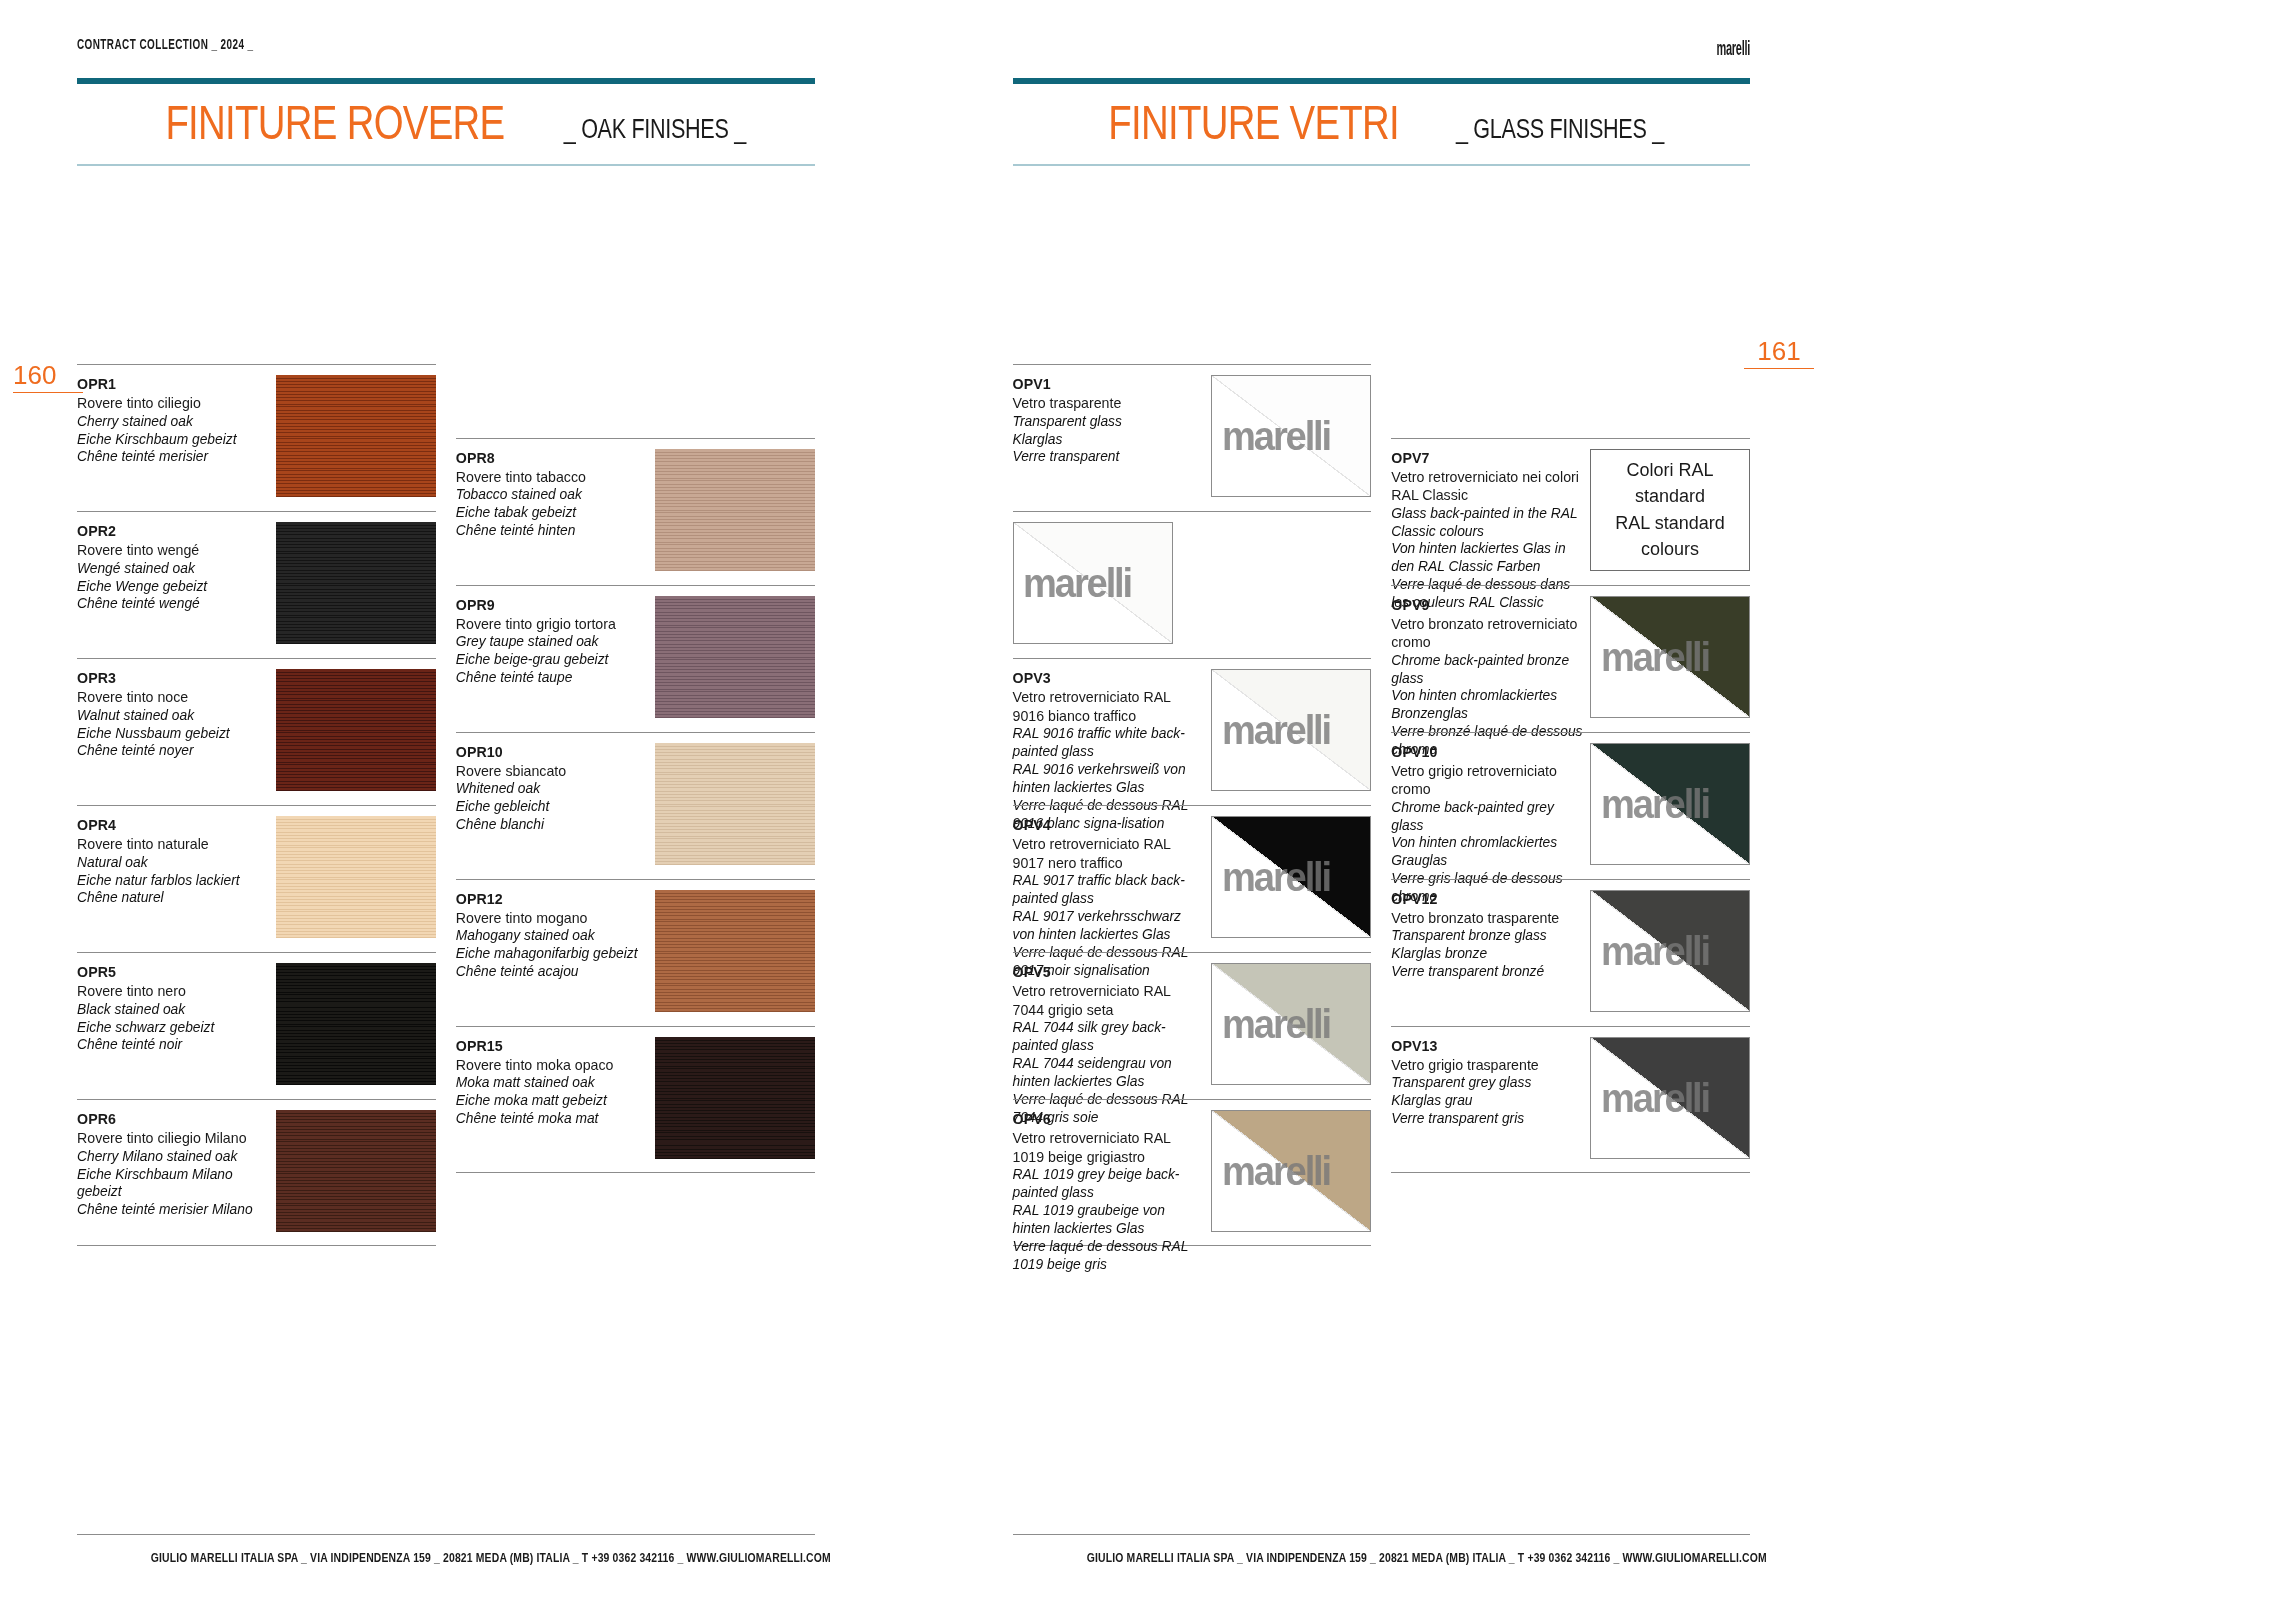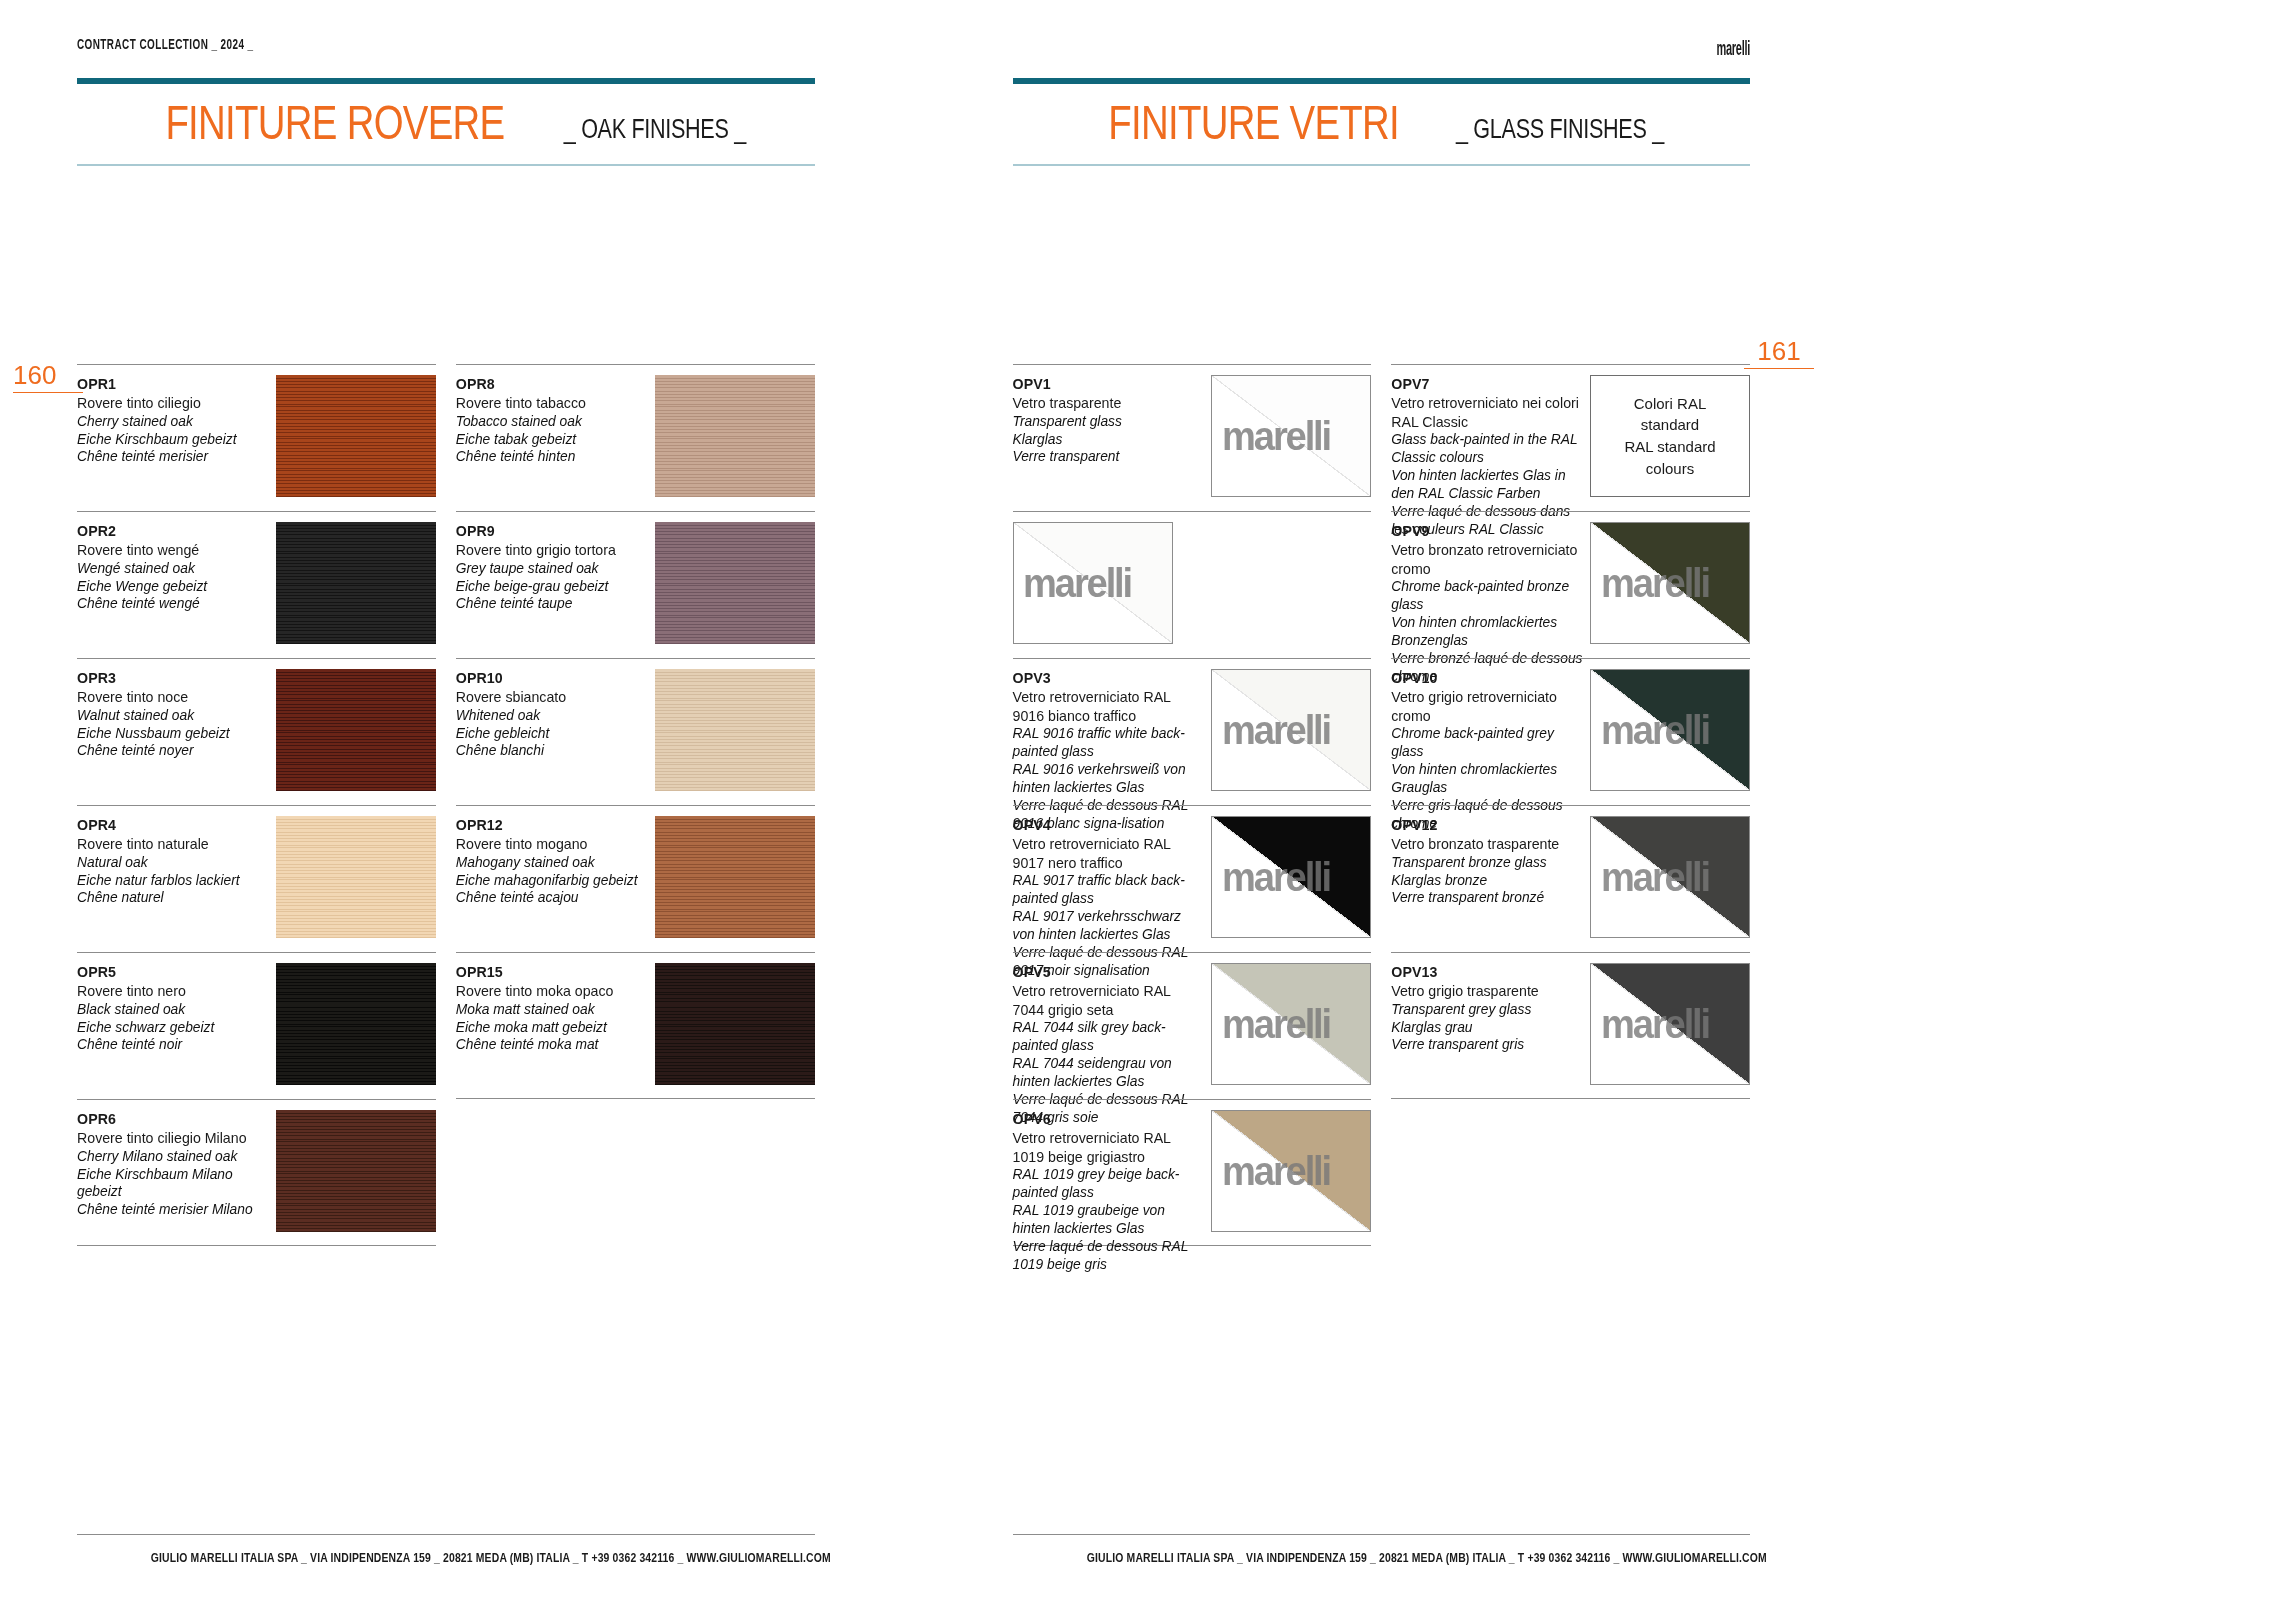--- a/index.html
+++ b/index.html
@@ -48,21 +48,21 @@
     position:absolute;top:338px;font-size:26px;color:#ef6c1f;
     letter-spacing:0px;line-height:1;
   }
   .pagenum .pn-rule{height:1.8px;background:#ef6c1f;margin-top:3.7px;}
   .pn-left{left:13px;margin-top:24px;}
   .pn-left .pn-rule{width:70px;}
   .pn-right{right:13px;text-align:center;}
   .pn-right .pn-rule{width:70px;}
 
   
-  .grid{position:absolute;top:364px;left:77px;right:77px;display:flex;gap:20px;}
+  .grid{position:absolute;top:364px;left:77px;right:77px;display:flex;gap:20px;align-items:center;}
   .col{flex:1 1 0;min-width:0;}
   .entry{
     position:relative;border-top:1.2px solid #8c8c8c;
     height:147px;box-sizing:border-box;padding-top:10px;
     display:flex;justify-content:space-between;align-items:flex-start;
   }
   .entry.last-line{border-bottom:1.2px solid #8c8c8c;}
   .entry-txt{padding-right:7.3px;flex:1 1 auto;min-width:0;}
   .code{font-size:14.2px;font-weight:700;letter-spacing:0.1px;line-height:1.35;}
   .it{font-size:14.2px;font-weight:400;line-height:1.30;}
@@ -78,21 +78,21 @@
   .sw.glass .diag{position:absolute;inset:0;}
   .sw.glass .wm{
     position:absolute;left:5.5px;top:50%;transform:translateY(-50%) scaleX(.93);
     font-size:41px;font-weight:700;letter-spacing:-2.3px;
     color:rgba(120,120,120,.80);white-space:nowrap;pointer-events:none;
     font-family:"Liberation Sans",sans-serif;
   }
   .sw.ralbox{
     border:1.1px solid #6e6e6e;box-sizing:border-box;background:#fff;
     display:flex;flex-direction:column;align-items:center;justify-content:center;
-    font-size:15px;line-height:1.45;text-align:center;color:#1a1a1a;
+    font-size:18px;line-height:1.45;text-align:center;color:#1a1a1a;
   }
 
   
   .footer{position:absolute;left:77px;right:77px;bottom:59px;}
   .footer .f-rule{height:1.5px;background:#8c8c8c;width:100%;}
   .footer .f-txt{
     margin-top:14.7px;text-align:center;font-size:13px;font-weight:700;
     letter-spacing:0.2px;white-space:nowrap;
     transform:scaleX(.80);transform-origin:center top;
   }

